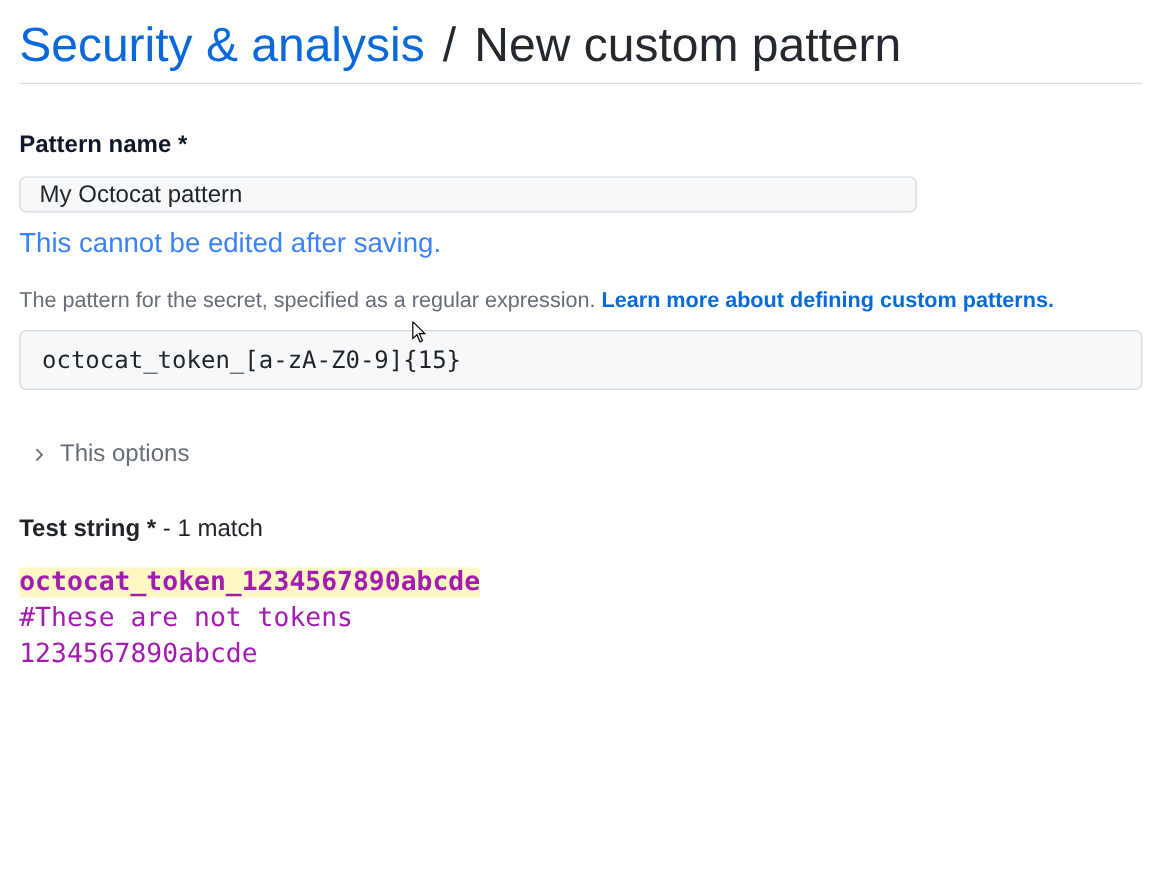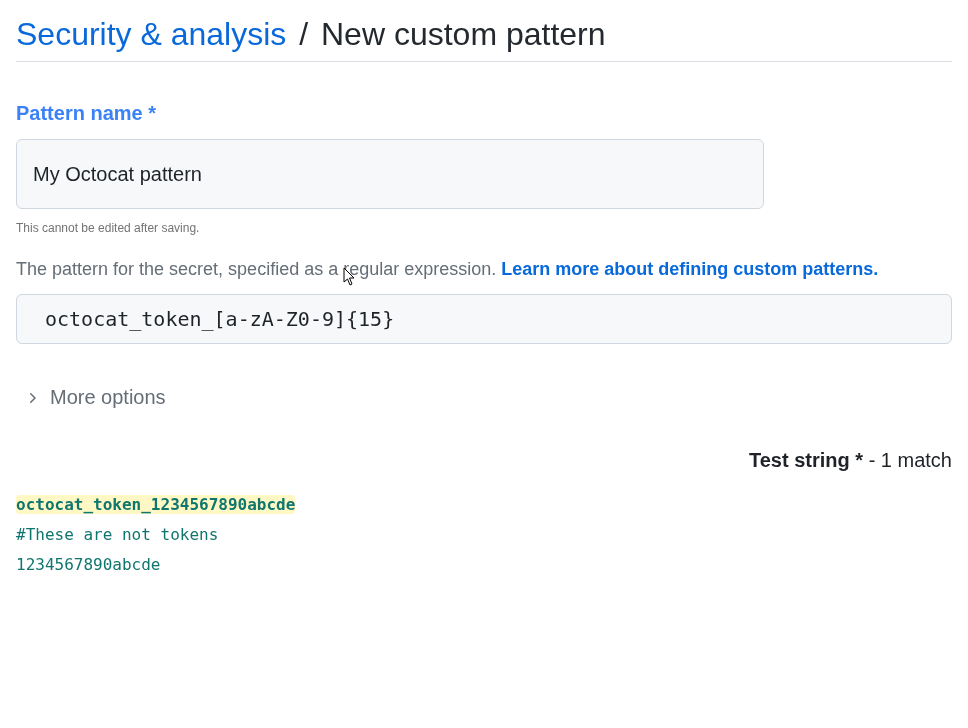--- a/index.html
+++ b/index.html
@@ -7,21 +7,21 @@
       margin: 0;
       padding: 0;
     }
     body {
       font-family: -apple-system, BlinkMacSystemFont, "Segoe UI", Helvetica, Arial, sans-serif;
       color: #24292f;
       padding: 16px;
       width: 968px;
     }
     .page-header {
-      font-size: 32px;
+      font-size: 40px;
       font-weight: 400;
       padding-bottom: 8px;
       border-bottom: 1px solid #d8dee4;
       margin-bottom: 24px;
     }
     .breadcrumb-link {
       color: #0969da;
       text-decoration: none;
     }
     .breadcrumb-sep {
@@ -32,52 +32,52 @@
       color: #24292f;
     }
     .form-group {
       margin-bottom: 24px;
     }
     .form-label {
       display: block;
       font-size: 20px;
       font-weight: 600;
       margin-bottom: 14px;
-      color: #3b82f6;
+      color: #0f172a;
       margin-top: 40px;
     }
     .form-input {
       width: 748px;
-      padding: 22px 16px;
+      padding: 2px 16px;
       font-size: 20px;
       line-height: 24px;
       color: #1f2328;
       background-color: #f6f8fa;
       border: 1px solid #d0d7de;
       border-radius: 6px;
       outline: none;
     }
     .form-helper {
-      font-size: 12px;
-      color: #737373;
+      font-size: 23px;
+      color: #3b82f6;
       margin-top: 12px;
     }
     .form-desc {
       font-size: 18px;
       color: #656d76;
       margin-bottom: 14px;
     }
     .link {
       color: #0969da;
       text-decoration: none;
       font-weight: bold;
     }
     .code-input {
       width: 100%;
-      padding: 12px 28px;
+      padding: 12px 18px;
       font-size: 20px;
       font-family: ui-monospace, SFMono-Regular, "SF Mono", Menlo, Consolas, monospace;
       color: #1f2328;
       background-color: #f6f8fa;
       border: 1px solid #d0d7de;
       border-radius: 6px;
       outline: none;
     }
     .more-options {
       display: inline-flex;
@@ -92,30 +92,29 @@
     }
     .chevron-icon {
       width: 16px;
       height: 16px;
       fill: #656d76;
     }
     .test-label {
       font-size: 20px;
       color: #1f2328;
       margin-bottom: 18px;
-      text-align: right;
     }
     .test-label .label-strong {
       font-weight: 600;
     }
     .test-area {
       font-family: ui-monospace, SFMono-Regular, "SF Mono", Menlo, Consolas, monospace;
-      font-size: 16px;
+      font-size: 22px;
       line-height: 30px;
-      color: #0f766e;
+      color: #a21caf;
     }
     .test-line {
       white-space: pre;
     }
     .match-highlight {
       background-color: #fff8c5;
       border-radius: 3px;
       font-weight: 600;
     }
     .cursor-pointer-img {
@@ -156,21 +155,21 @@
   <div class="form-desc">
     <span>The pattern for the secret, specified as a regular expression. </span><a class="link">Learn more about defining custom patterns.</a>
   </div>
   <input type="text" class="code-input" value="octocat_token_[a-zA-Z0-9]{15}" style="">
 </div>
 
 <div class="more-options">
   <svg class="chevron-icon" viewBox="0 0 16 16">
     <path d="M6.22 3.22a.75.75 0 0 1 1.06 0l4.25 4.25a.75.75 0 0 1 0 1.06l-4.25 4.25a.749.749 0 0 1-1.275-.326.749.749 0 0 1 .215-.734L9.94 8 6.22 4.28a.75.75 0 0 1 0-1.06Z"></path>
   </svg>
-  <span>More options</span>
+  <span>This options</span>
 </div>
 
 <div>
   <div class="test-label">
     <span class="label-strong">Test string *</span><span> - 1 match</span>
   </div>
   <div class="test-area" id="test-area">
       <div class="test-line"><span class="match-highlight">octocat_token_1234567890abcde</span></div>
       <div class="test-line">#These are not tokens</div>
       <div class="test-line">1234567890abcde</div>

